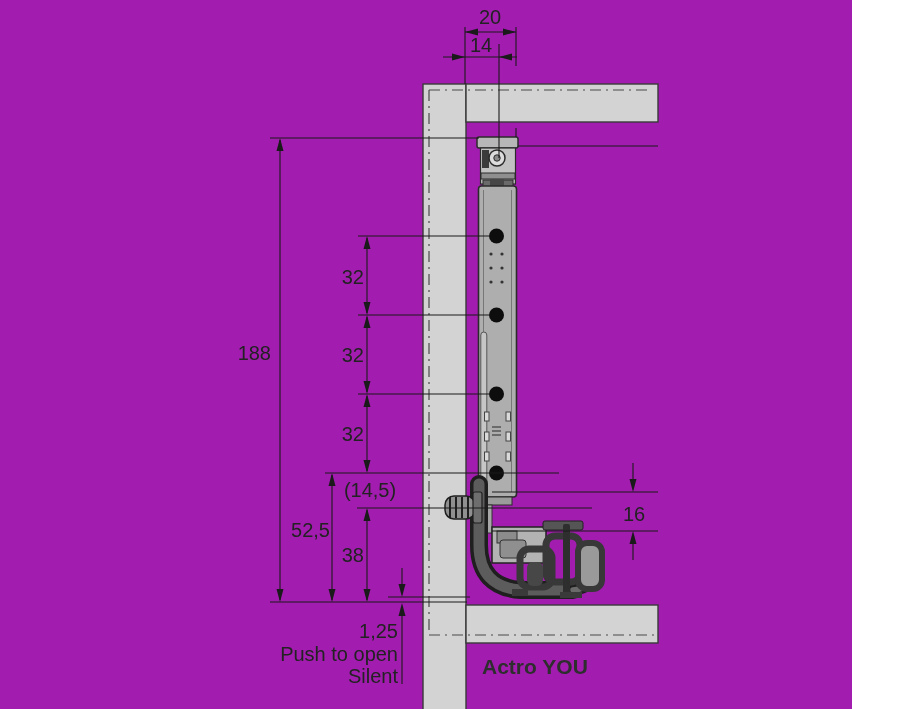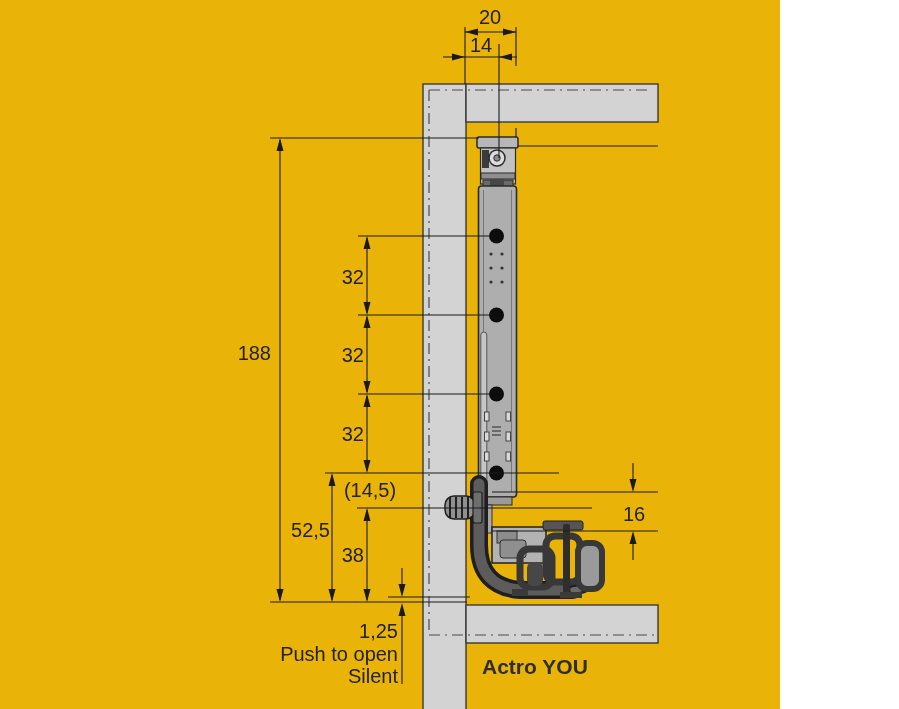--- a/index.html
+++ b/index.html
@@ -1,16 +1,16 @@
 <!DOCTYPE html>
 <html><head>
 <meta charset="utf-8">
 <style>
   html,body{margin:0;padding:0;background:#ffffff;}
-  .stage{position:relative;width:780px;height:709px;background:#eab308;overflow:hidden;
+  .stage{position:relative;width:852px;height:709px;background:#a21caf;overflow:hidden;
          font-family:"Liberation Sans",sans-serif;}
   svg{display:block;}
   .dimline{stroke:#1a1a1a;stroke-width:1.1;fill:none;}
   .arrow{fill:#1a1a1a;stroke:none;}
   .dimtext{font:20px "Liberation Sans",sans-serif;fill:#222;}
   .product{font:bold 21px "Liberation Sans",sans-serif;fill:#2e2e2e;}
   .panel{fill:#d3d3d3;stroke:#3a3a3a;stroke-width:1.4;}
   .dashdot{stroke:#4a4a4a;stroke-width:1.2;fill:none;stroke-dasharray:11 5 2 5;}
   .outline{stroke:#2b2b2b;}
 </style>

